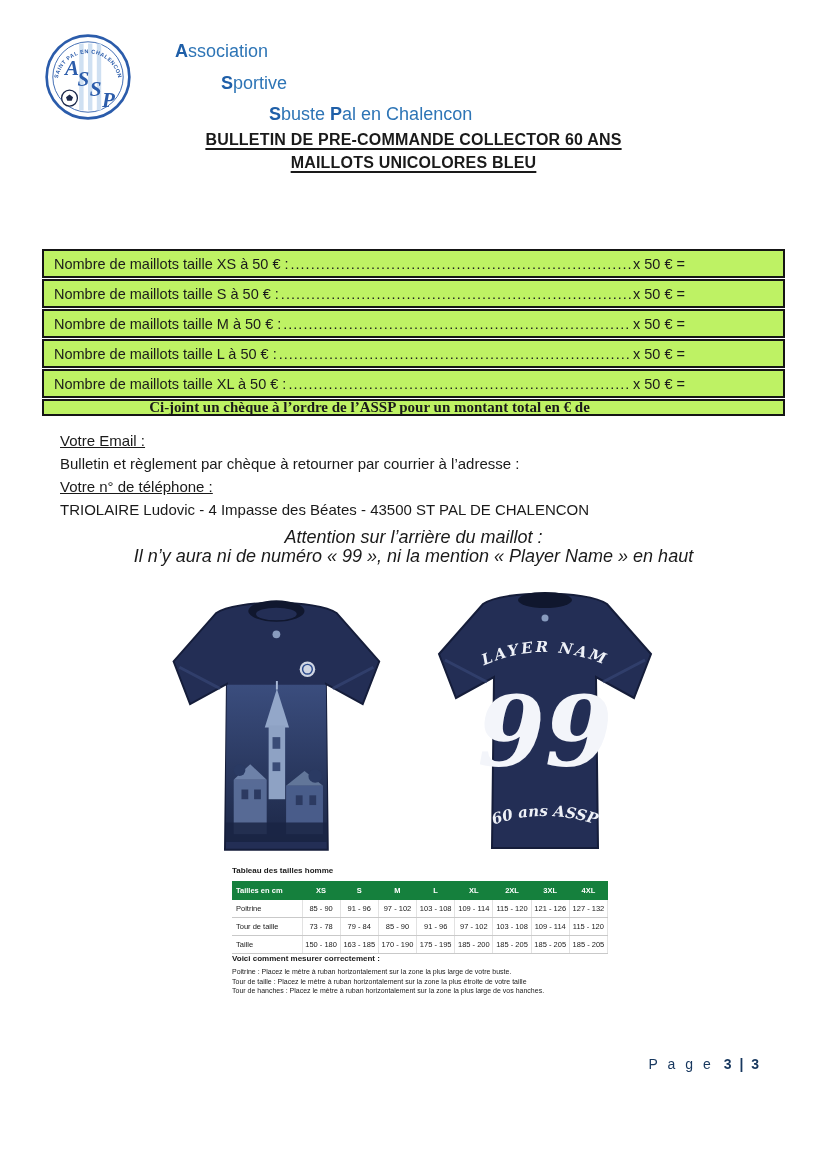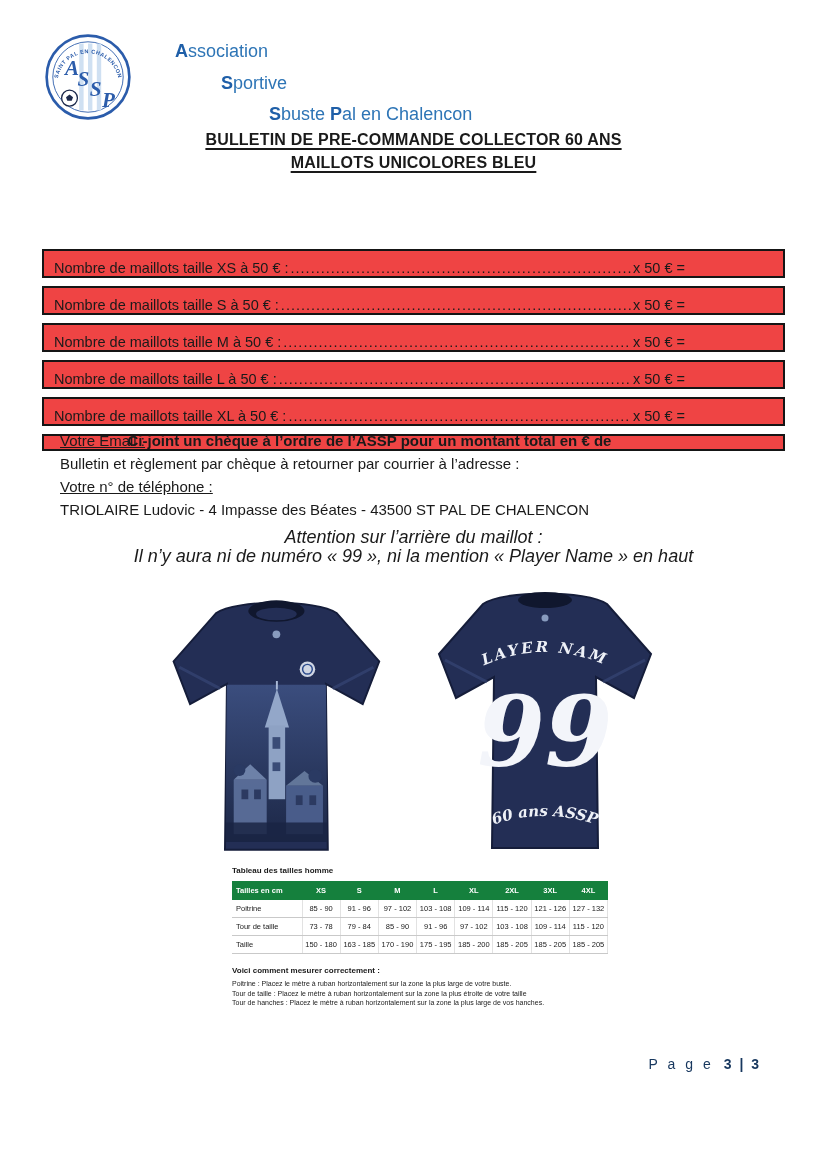--- a/index.html
+++ b/index.html
@@ -19,27 +19,27 @@
   .title .t { text-decoration:underline; text-decoration-thickness:2px; text-underline-offset:3px; }
   .title .t1 { margin-bottom:5px; }
 
   
   .name-row { position:absolute; top:184px; left:60px; right:57px; display:flex; align-items:center; }
   .name-label { font-size:15px; white-space:nowrap; margin-right:9px; }
   .name-box { flex:1; height:56px; border:2px solid #151515; background:#fff; }
 
   
   .order-table { position:absolute; top:249px; left:42px; right:42px; }
-  .order-row { display:flex; align-items:flex-end; border:2px solid #151515; margin-bottom:8px; height:29px; background:#ef4444; }
+  .order-row { display:flex; align-items:center; border:2px solid #151515; margin-bottom:1px; height:29px; background:#bef264; }
   .order-main { flex:1; display:flex; align-items:center; padding:0 8px 0 10px; font-size:14.5px; overflow:hidden; }
   .order-label { white-space:nowrap; }
   .dots { flex:1; overflow:hidden; white-space:nowrap; margin:0 2px; letter-spacing:1px; }
   .order-suffix { white-space:nowrap; }
   .order-cell { width:90px; border-left:2px solid #151515; background:#fff; }
-  .total-row { height:17px; }
+  .total-row { height:17px;font-family:Liberation Serif, serif; }
   .total-row .order-main { justify-content:center; font-weight:bold; font-size:15px; }
 
   
   .contact { position:absolute; top:433px; left:60px; right:50px; font-size:15px; }
   .contact div { margin-bottom:7px; line-height:16px; }
   .u { text-decoration:underline; }
 
   
   .notice { position:absolute; top:528px; left:0; right:0; text-align:center; font-style:italic; font-size:18px; line-height:19px; }
 
@@ -47,21 +47,21 @@
   .jerseys { position:absolute; top:568px; left:120px; width:580px; height:305px; }
 
   
   .size-chart { position:absolute; top:866px; left:232px; width:376px; }
   .size-title { font-weight:bold; font-size:8px; margin-bottom:6px; }
   table.sizes { border-collapse:collapse; width:100%; }
   table.sizes th { background:#15803d; color:#fff; font-size:7.5px; font-weight:bold; padding:5px 2px; text-align:center; }
   table.sizes th.lbl { text-align:left; padding-left:4px; width:70px; }
   table.sizes td { font-size:7.5px; padding:4px 2px; text-align:center; border-bottom:1px solid #c9c9c9; border-right:1px solid #e2e2e2; }
   table.sizes td.lbl { text-align:left; padding-left:4px; }
-  .measure { margin-top:12px; }
+  .measure { }
   .measure-title { font-weight:bold; font-size:8px; margin-bottom:4px; }
   .measure-line { font-size:7px; line-height:9.5px; color:#222; }
 
   
   .footer { position:absolute; top:1056px; right:66px; font-size:14px; color:#17375e; display:flex; gap:10px;padding-left:30px; }
   .footer .word { letter-spacing:3px; }
   .footer .num { font-weight:bold; letter-spacing:2px; }
 </style>
 </head>
 <body>

